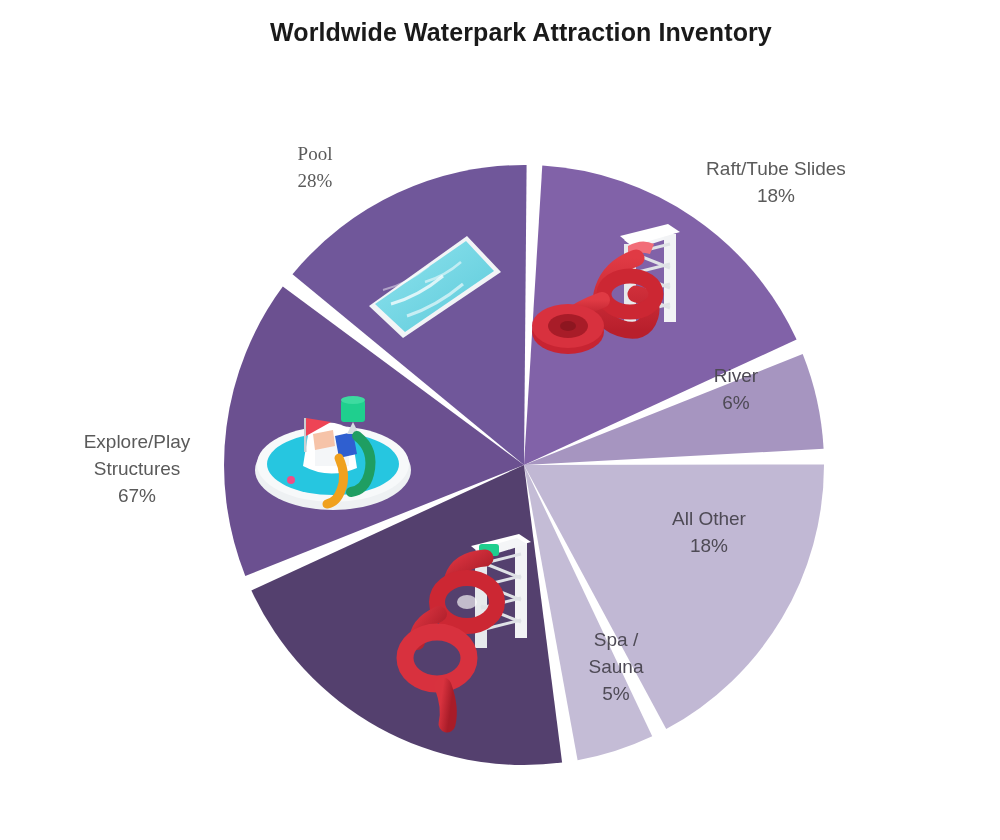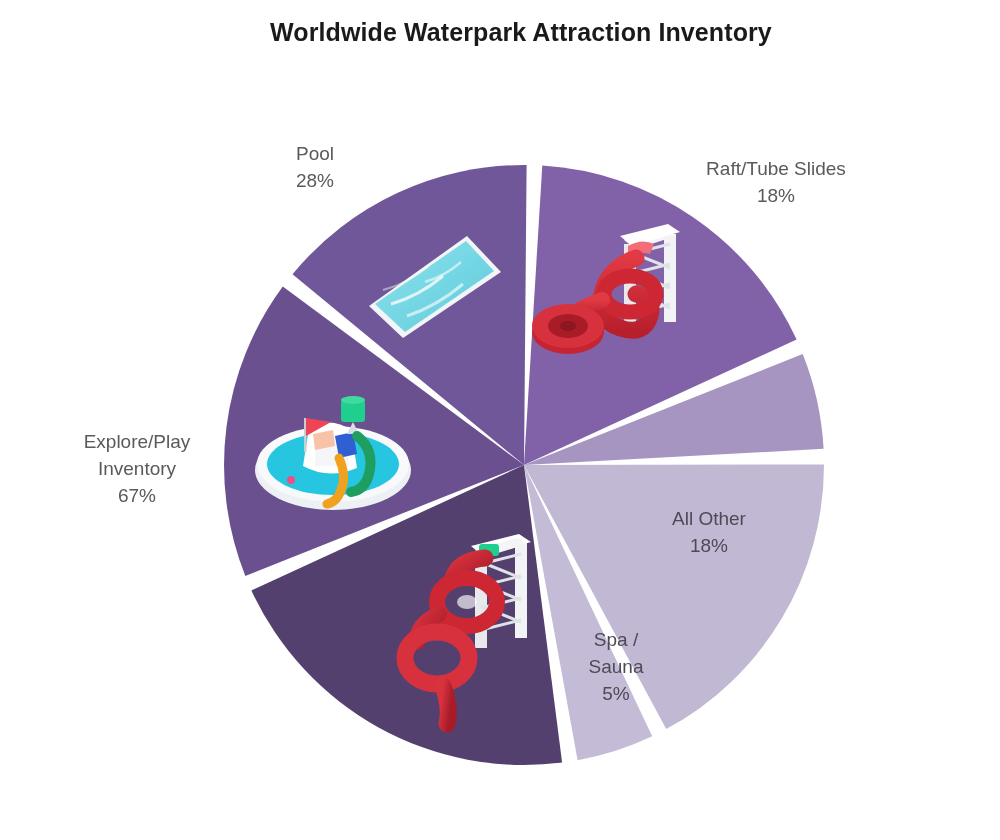--- a/index.html
+++ b/index.html
@@ -157,42 +157,46 @@
 
       <path d="M 92 28 q -26 2 -32 20" stroke="url(#gRed2)" stroke-width="17" fill="none" stroke-linecap="round"></path>
       <ellipse cx="74" cy="72" rx="30" ry="24" fill="none" stroke="#cc2733" stroke-width="16"></ellipse>
       <path d="M 46 84 q -22 10 -22 28" stroke="url(#gRed2)" stroke-width="16" fill="none" stroke-linecap="round"></path>
       <ellipse cx="44" cy="128" rx="32" ry="26" fill="none" stroke="#d8313e" stroke-width="17"></ellipse>
       <path d="M 50 156 q 8 22 4 38" stroke="url(#gRed2)" stroke-width="17" fill="none" stroke-linecap="round"></path>
       <ellipse cx="74" cy="72" rx="10" ry="7" fill="#ffffff" opacity=".65"></ellipse>
     </g>
     </svg>
 
-  <div class="lbl" style="left:228px;top:140px;width:132px;">
+  <div class="lbl" style="left:228px;top:140px;width:132px;font-family:Liberation Serif, serif;">
     <span>Pool</span>
     <span class="pct">28%</span>
   </div>
 
   <div class="lbl" style="left:651px;top:155px;width:208px;">
     <span>Raft/Tube Slides</span>
     <span class="pct">18%</span>
   </div>
 
+  <div class="lbl lbl-in" style="left:651px;top:362px;width:128px;">
+    <span>River</span>
+    <span class="pct">6%</span>
+  </div>
 
   <div class="lbl lbl-in" style="left:614px;top:505px;width:148px;">
     <span>All Other</span>
     <span class="pct">18%</span>
   </div>
 
   <div class="lbl lbl-in" style="left:539px;top:626px;width:112px;">
     <span>Spa /</span>
     <span class="pct">Sauna</span>
     <span class="pct">5%</span>
   </div>
 
 
   <div class="lbl" style="left:32px;top:428px;width:168px;">
     <span>Explore/Play</span>
-    <span class="pct">Inventory</span>
+    <span class="pct">Structures</span>
     <span class="pct">67%</span>
   </div>
 
 </div>
 
 </body></html>

